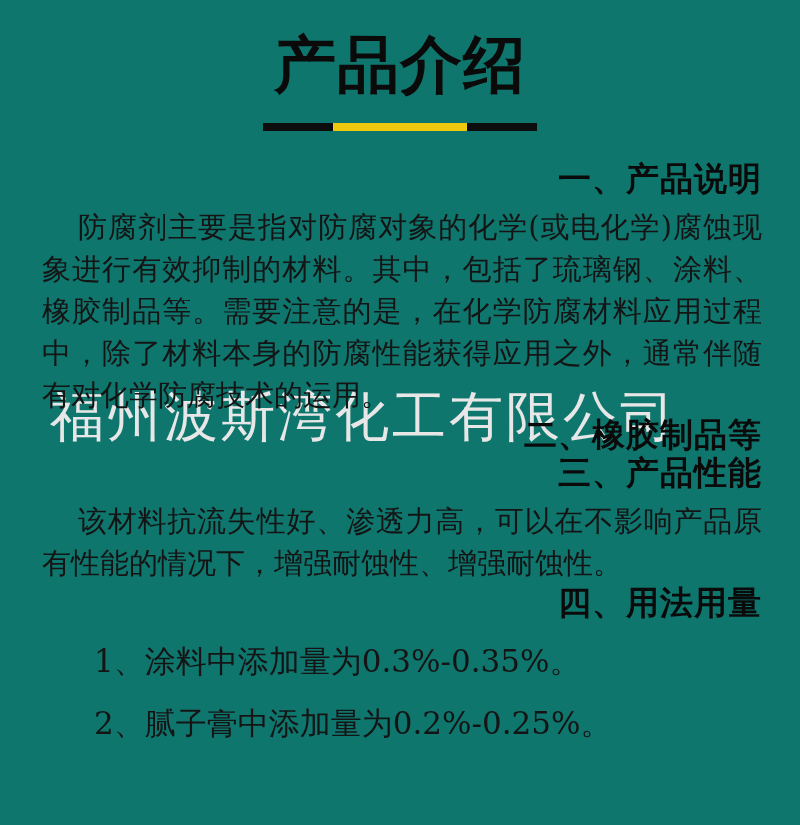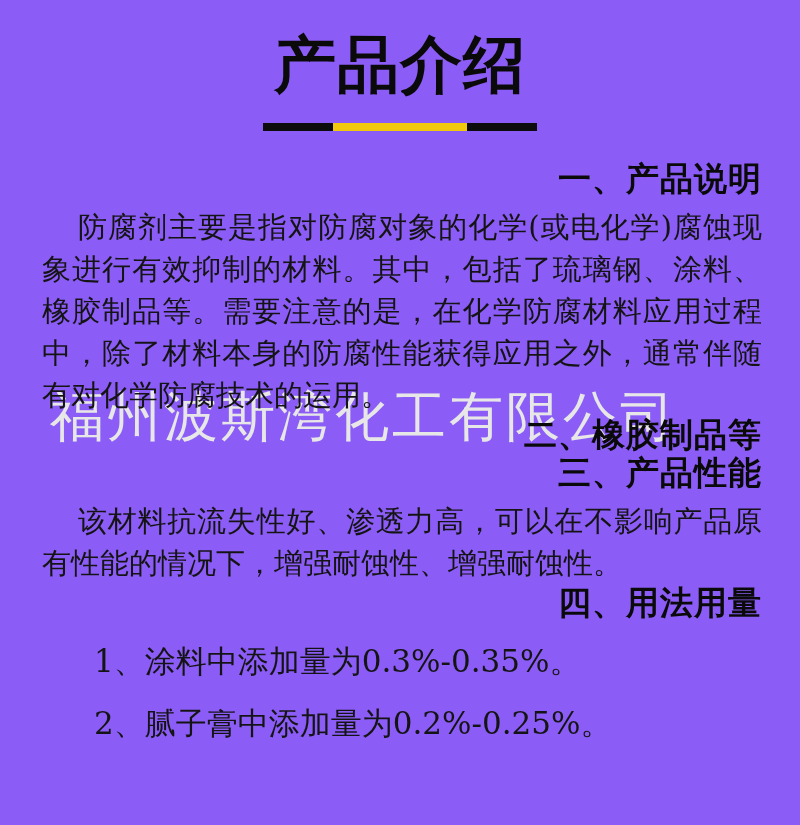--- a/index.html
+++ b/index.html
@@ -4,21 +4,21 @@
 <style>
   html, body {
     margin: 0;
     padding: 0;
     background: #ffffff;
   }
   .page {
     position: relative;
     width: 800px;
     height: 825px;
-    background: #8b5cf6;
+    background: #0f766e;
     overflow: hidden;
     font-family: "DejaVu Serif", "Liberation Serif", serif;
     color: #111111;
   }
   .page-title {
     margin: 30px 0 0 0;
     text-align: center;
     font-family: "DejaVu Serif", "Liberation Serif", serif;
     font-weight: bold;
     font-size: 62px;

